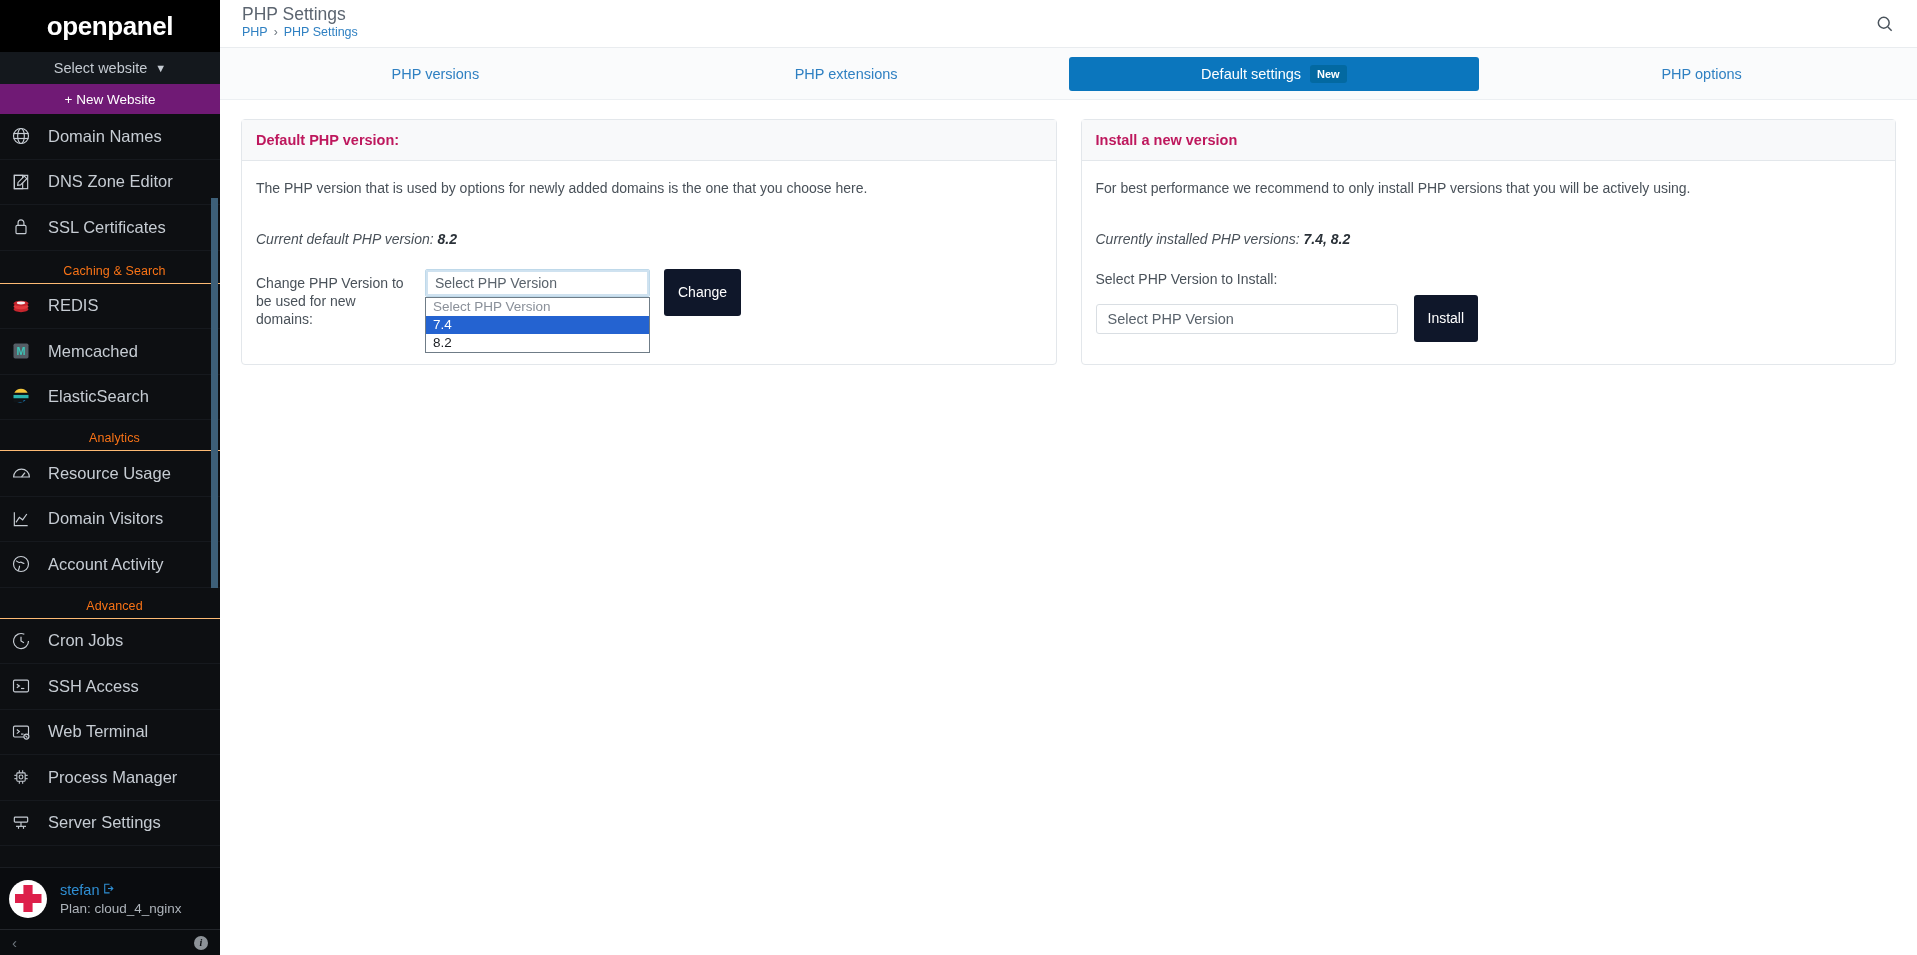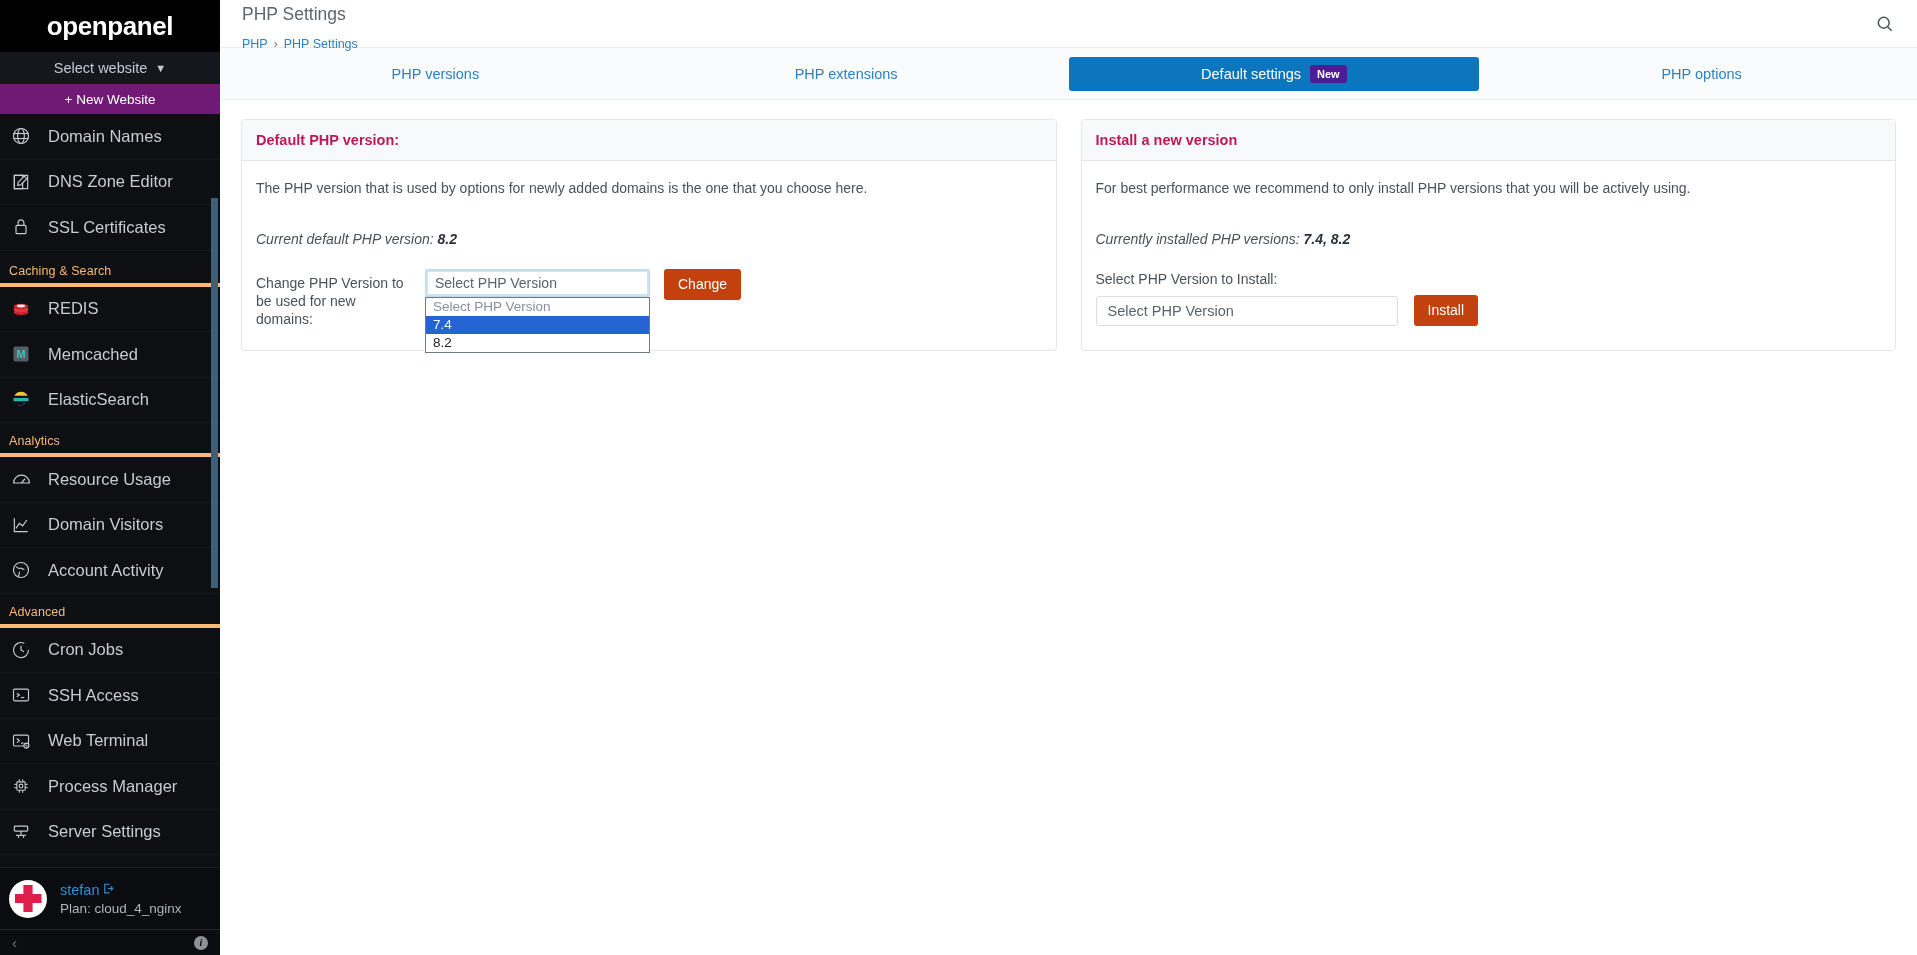--- a/index.html
+++ b/index.html
@@ -45,22 +45,22 @@
     padding-left: 9px;
     border-bottom: 1px solid #16191e;
     color: #c6ccd3; font-size: 16.5px;
   }
   .nav-icon {
     width: 24px; height: 24px; flex: 0 0 24px;
     display: flex; align-items: center; justify-content: center;
   }
   .nav-icon svg { display: block; }
   .nav-group {
-    padding: 11px 0 5px 9px; font-size: 12.5px; color: #fdba74;
-    border-bottom: 4px solid #fdba74; letter-spacing: .1px;
+    padding: 11px 0 5px 9px; font-size: 12.5px; color: #f97316;
+    border-bottom: 1px solid #fdba74; letter-spacing: .1px; text-align: center;
   }
   .nav-group.first { padding-top: 13px; }
   .sb-thumb {
     position: absolute; right: 2px; top: 84px; width: 7px; height: 390px;
     background: #3d5f78; border-radius: 0;
   }
   .user-box {
     height: 62px; flex: 0 0 62px; background: #0a0c0f;
     display: flex; align-items: center; gap: 13px; padding-left: 9px;
     border-top: 1px solid #1a1d22;
@@ -92,40 +92,40 @@
   }
 
   
   .main { flex: 1 1 auto; height: 955px; background: #ffffff; position: relative; }
   .topbar {
     height: 48px; border-bottom: 1px solid #e9ecef;
     display: flex; align-items: flex-start; justify-content: space-between;
     padding: 4px 22px 0 22px; background: #ffffff;
   }
   .page-title { font-size: 17.5px; color: #5c6570; font-weight: normal; line-height: 21px; }
-  .breadcrumb { margin-top: 12px; font-size: 12.5px; color: #2f80c2; display: flex; gap: 6px; align-items: center; }
+  .breadcrumb { margin-top: 0; font-size: 12.5px; color: #2f80c2; display: flex; gap: 6px; align-items: center; }
   .breadcrumb .sep { color: #6d7780; font-size: 12px; }
   .search-btn { margin-top: 10px; cursor: pointer; }
 
   .tabs {
     display: flex; align-items: center; height: 52px;
     background: #fafbfc; border-bottom: 1px solid #eceff2;
     padding: 0 10px;
   }
   .tab {
     flex: 1 1 0; text-align: center; font-size: 14.5px; color: #2f80c2;
     line-height: 32px; cursor: pointer;
   }
   .tab.active {
     background: #0b76bd; color: #ffffff; border-radius: 3px;
     margin: 0 17px; line-height: 34px; height: 34px;
     display: flex; align-items: center; justify-content: center; gap: 9px;
   }
   .badge-new {
-    background: #4c1d95; color: #ffffff; font-size: 11px; font-weight: bold;
+    background: #0369a1; color: #ffffff; font-size: 11px; font-weight: bold;
     padding: 2px 7px; border-radius: 3px; line-height: 14px;
   }
 
   .content { display: flex; gap: 24px; padding: 19px 21px 0 21px; }
   .card {
     border: 1px solid #e3e7eb; border-radius: 4px; background: #ffffff;
     flex: 1 1 0; min-width: 0;
   }
   .card-head {
     background: #f8f9fa; border-bottom: 1px solid #e3e7eb;
@@ -151,22 +151,22 @@
     position: absolute; top: 28px; left: 0; width: 225px;
     background: #ffffff; border: 1px solid #6f7c87;
     z-index: 30; padding: 0;
   }
   .opt { font-size: 13.5px; line-height: 18px; padding: 0 7px; cursor: pointer; }
   .opt.placeholder { color: #8a9099; }
   .opt.selected { background: #2463d1; color: #ffffff; }
   .opt.normal { color: #1c1f23; }
 
   .btn {
-    background: #c2410c; color: #ffffff; border: none; border-radius: 3px;
-    font-size: 14px; padding: 7px 14px; cursor: pointer; line-height: 17px;
+    background: #0f172a; color: #ffffff; border: none; border-radius: 3px;
+    font-size: 14px; padding: 15px 14px; cursor: pointer; line-height: 17px;
     font-family: "Liberation Sans", sans-serif;
   }
   .btn-change { margin-top: 0; }
 
   .install-label { font-size: 14px; color: #495159; margin-top: 24px; }
   .install-row { display: flex; align-items: center; gap: 16px; margin-top: 8px; }
   .install-input {
     width: 302px; height: 30px; border: 1px solid #d9dee3; border-radius: 3px;
     display: flex; align-items: center; padding: 0 11px;
     font-size: 14.5px; color: #5a636c; background: #ffffff; cursor: pointer;

